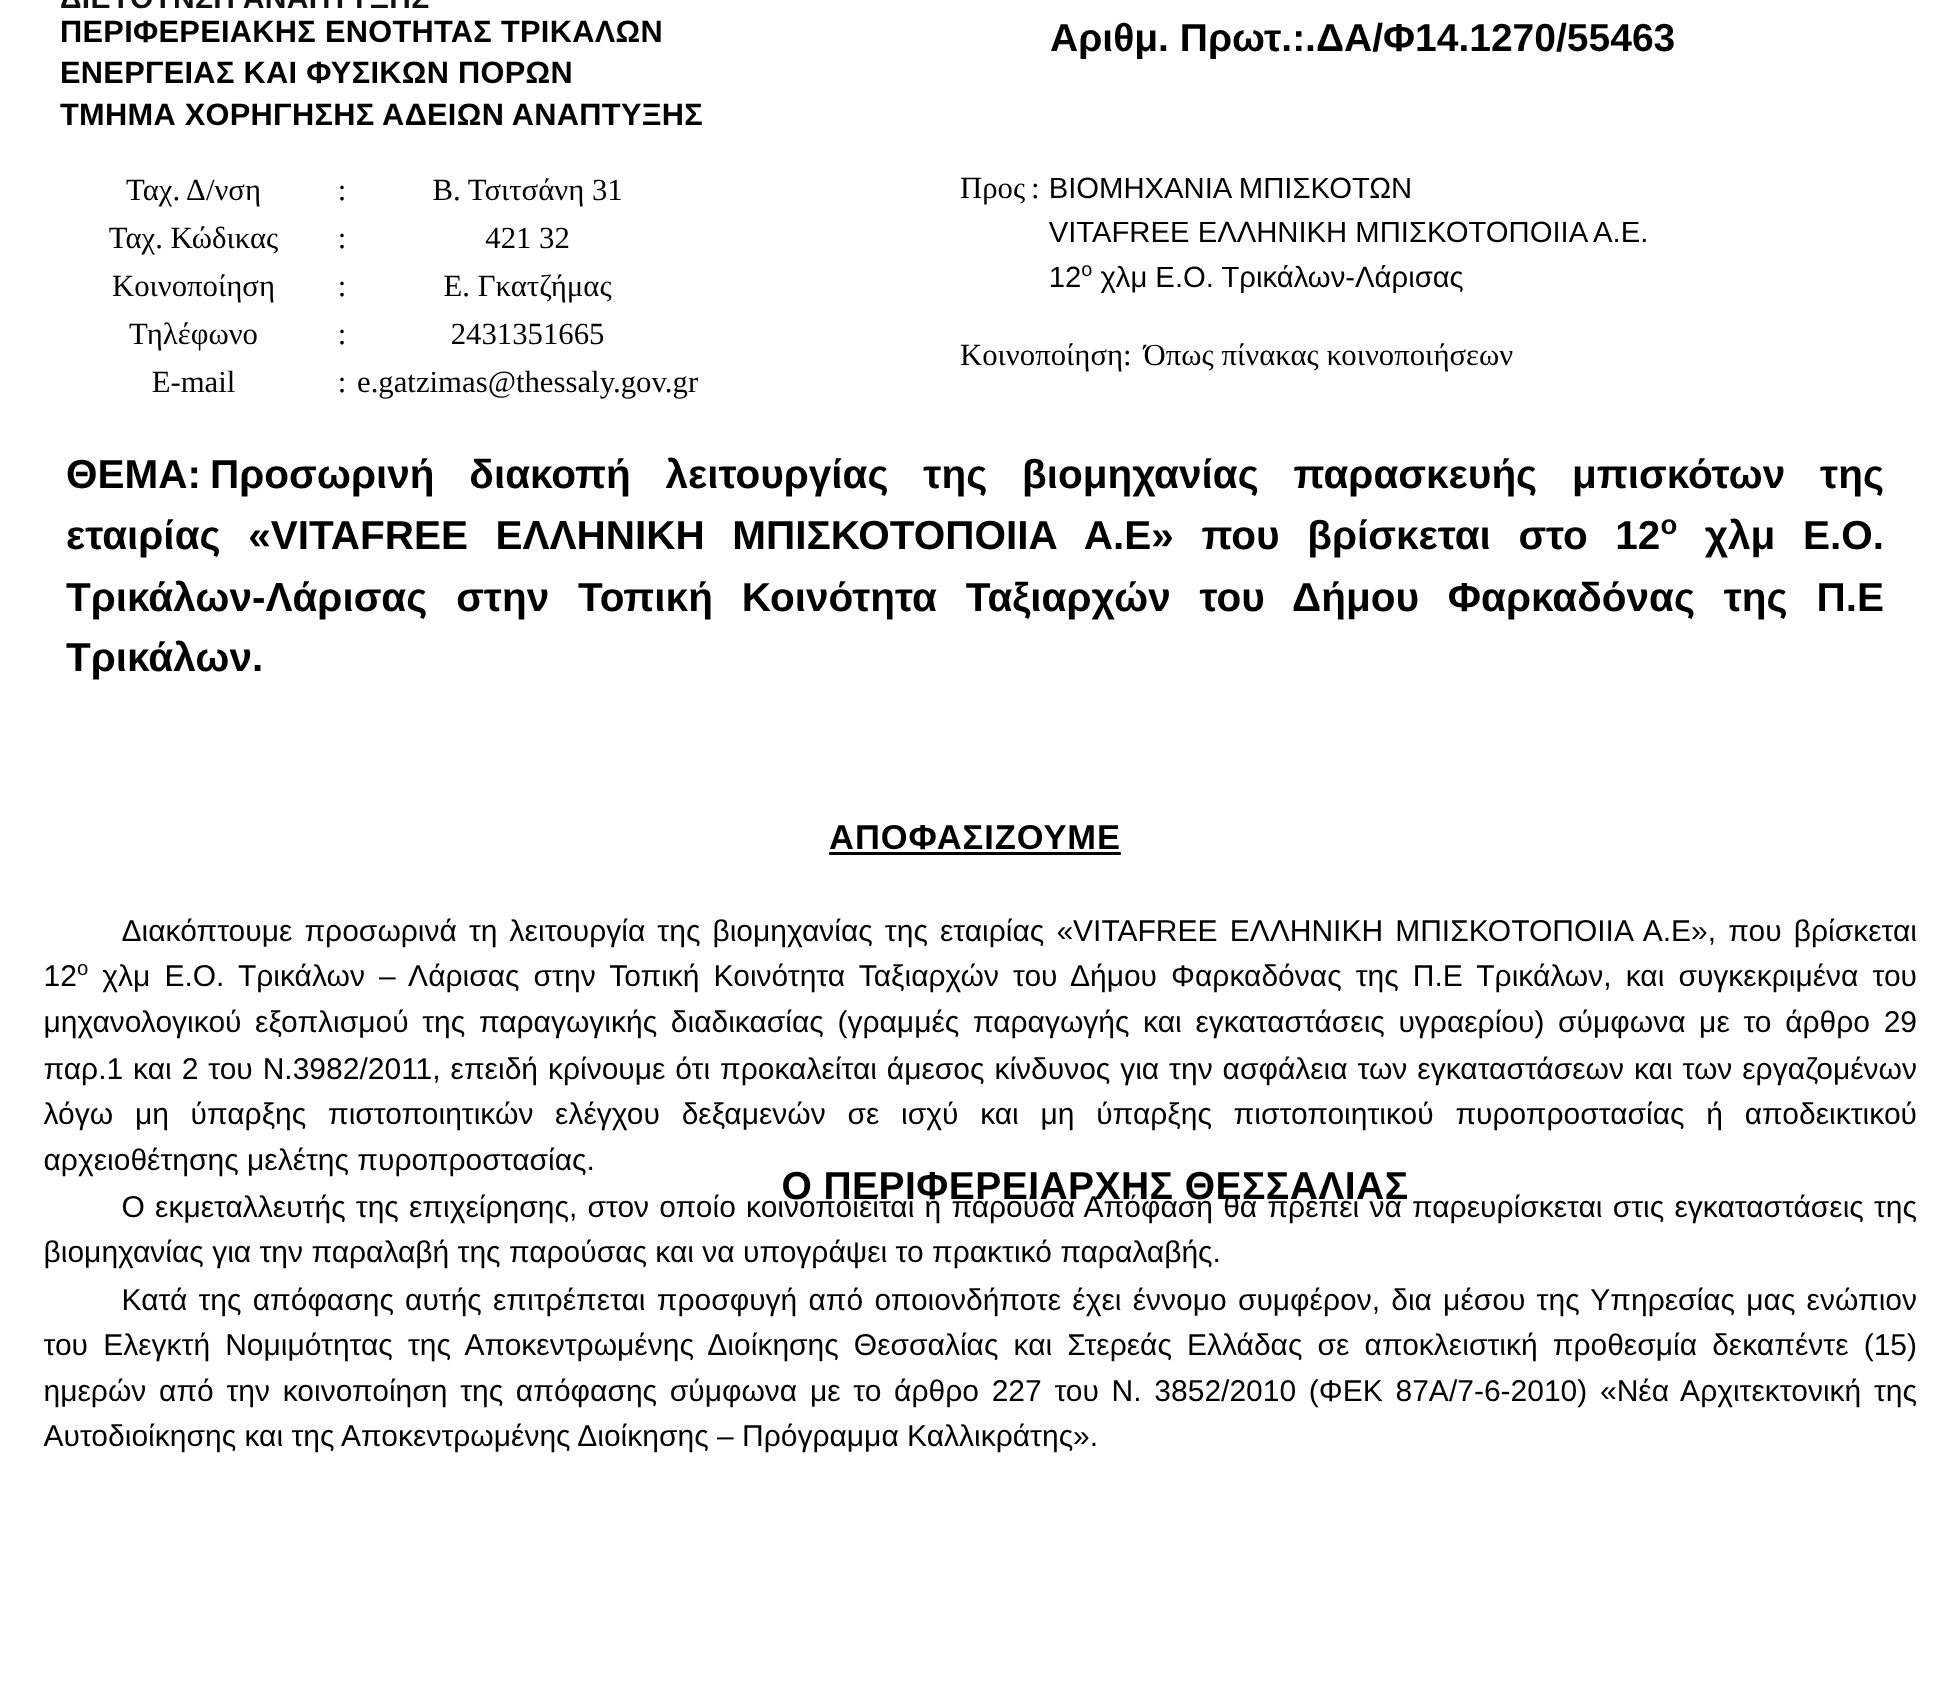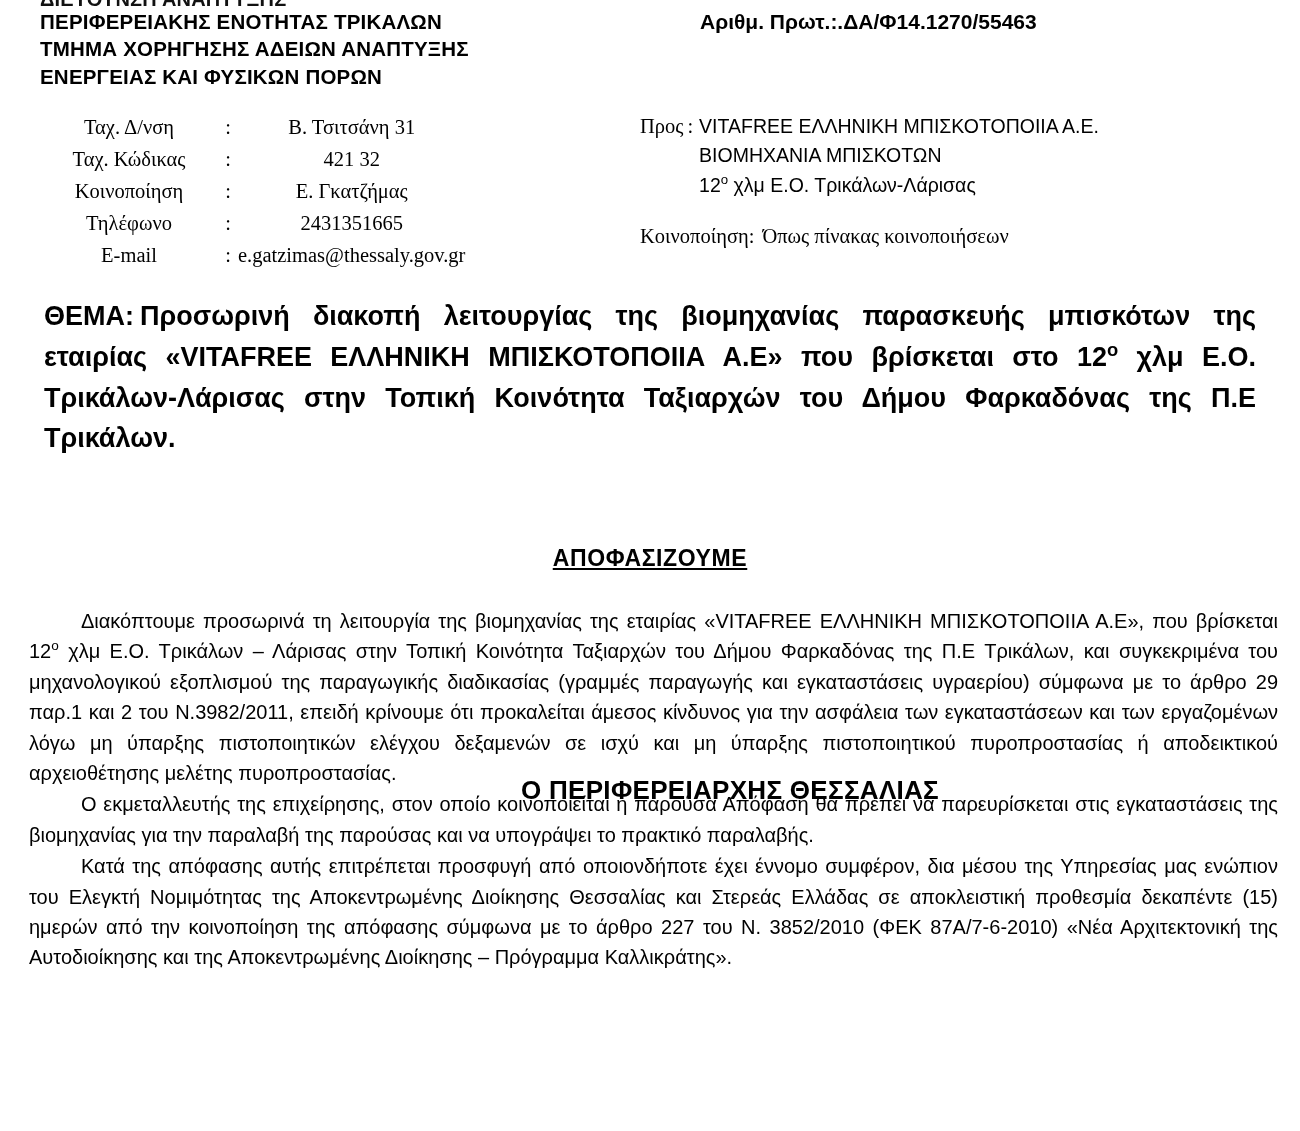--- a/index.html
+++ b/index.html
@@ -52,21 +52,21 @@
     font-size: 20.5px;
     line-height: 1.33;
     letter-spacing: 0.2px;
     white-space: nowrap;
   }
   .protocol {
     position: absolute;
     left: 700px;
     top: 10px;
     font-weight: bold;
-    font-size: 21px;
+    font-size: 26px;
     white-space: nowrap;
   }
 
   
   .meta-zone {
     position: relative;
     margin-top: 22px;
     padding: 0 40px;
     font-family: "Liberation Serif", serif;
     font-size: 20.5px;
@@ -168,22 +168,22 @@
 <body>
 
 <div class="page">
 
   <div class="header-zone">
     <div class="hdr-clip">
       <div class="hdr-cut">ΔΙΕΥΘΥΝΣΗ ΑΝΑΠΤΥΞΗΣ</div>
     </div>
     <div class="org-lines">
       <div>ΠΕΡΙΦΕΡΕΙΑΚΗΣ ΕΝΟΤΗΤΑΣ ΤΡΙΚΑΛΩΝ</div>
+      <div>ΕΝΕΡΓΕΙΑΣ ΚΑΙ ΦΥΣΙΚΩΝ ΠΟΡΩΝ</div>
       <div>ΤΜΗΜΑ ΧΟΡΗΓΗΣΗΣ ΑΔΕΙΩΝ ΑΝΑΠΤΥΞΗΣ</div>
-      <div>ΕΝΕΡΓΕΙΑΣ ΚΑΙ ΦΥΣΙΚΩΝ ΠΟΡΩΝ</div>
     </div>
     <div class="protocol">Αριθμ. Πρωτ.:.ΔΑ/Φ14.1270/55463</div>
   </div>
 
   <div class="meta-zone">
 
     <div class="meta-left">
       <div class="meta-row">
         <div class="meta-label">Ταχ. Δ/νση</div>
         <div class="meta-sep">:</div>
@@ -207,22 +207,22 @@
       <div class="meta-row">
         <div class="meta-label">E-mail</div>
         <div class="meta-sep">:</div>
         <div class="meta-value">e.gatzimas@thessaly.gov.gr</div>
       </div>
     </div>
 
     <div class="meta-right">
       <div class="to-row">
         <span class="to-label">Προς</span><span class="to-colon">:</span><span class="to-lines">
+          <div>ΒΙΟΜΗΧΑΝΙΑ ΜΠΙΣΚΟΤΩΝ</div>
           <div>VITAFREE ΕΛΛΗΝΙΚΗ ΜΠΙΣΚΟΤΟΠΟΙΙΑ Α.Ε.</div>
-          <div>ΒΙΟΜΗΧΑΝΙΑ ΜΠΙΣΚΟΤΩΝ</div>
           <div><span>12</span><span class="sup">ο</span><span> χλμ Ε.Ο. Τρικάλων-Λάρισας</span></div>
         </span>
       </div>
       <div class="cc-row">
         <span>Κοινοποίηση:</span><span class="cc-value">Όπως πίνακας κοινοποιήσεων</span>
       </div>
     </div>
   </div>
 
   <div class="subject">

